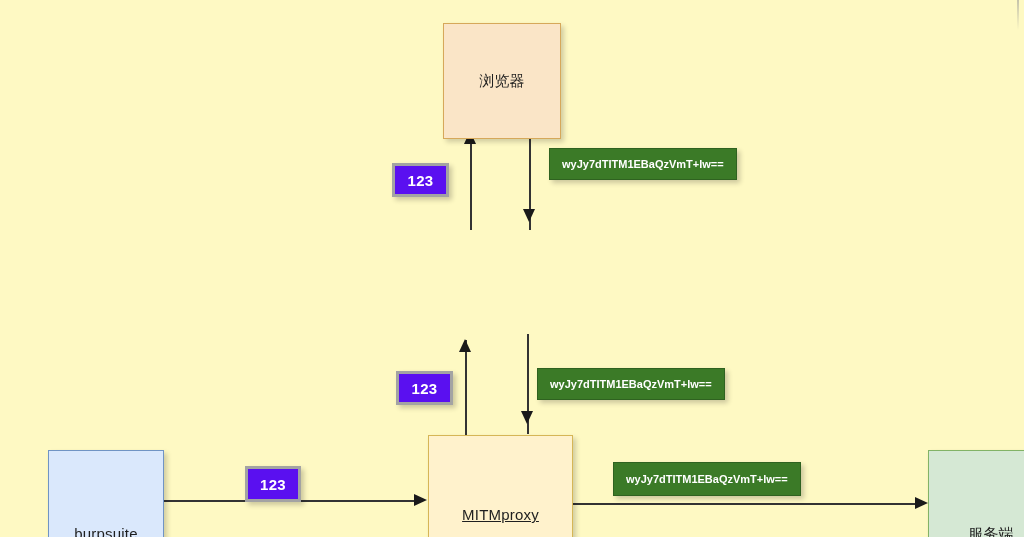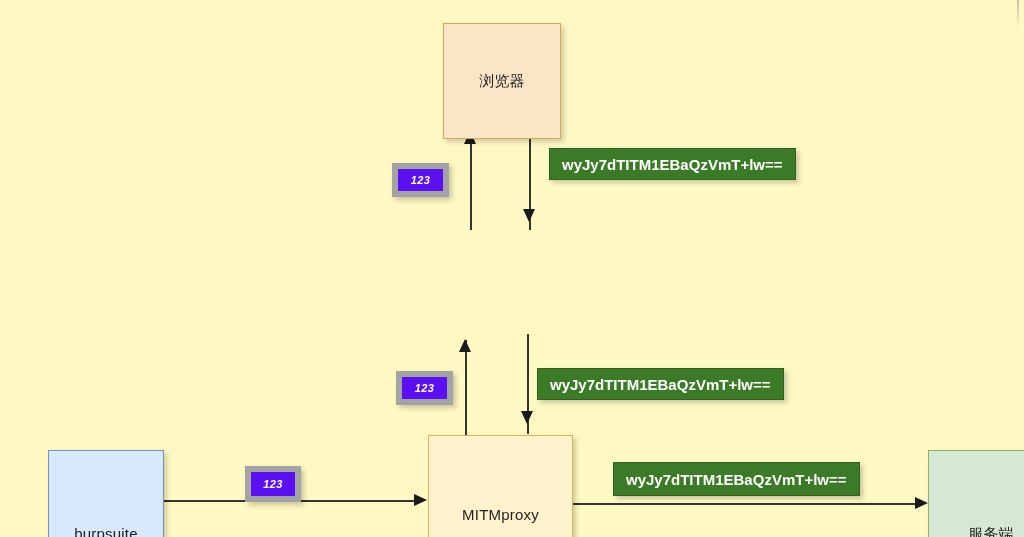--- a/index.html
+++ b/index.html
@@ -56,21 +56,21 @@
   }
 
   
   #node-browser  { left: 443px; top: 23px;  width: 118px; height: 116px; }
   #node-jsrpc    { left: 443px; top: 226px; width: 118px; height: 111px; }
   #node-mitm     { left: 428px; top: 435px; width: 145px; height: 130px; }
   #node-burp     { left: 48px;  top: 450px; width: 116px; height: 125px; }
   #node-server   { left: 928px; top: 450px; width: 126px; height: 125px; }
 
   
-  #node-mitm   .node-label { position: absolute; top: 70px; left: 0; right: 0; }
+  #node-mitm   .node-label { position: absolute; top: 70px; left: 0; right: 0; text-decoration: underline; }
   #node-burp   .node-label { position: absolute; top: 74px; left: 0; right: 0; }
   #node-server .node-label { position: absolute; top: 74px; left: 0; right: 0; }
 
   
   .edge {
     position: absolute;
     background: #333333;
   }
   .edge.v { width: 1.6px; }
   .edge.h { height: 1.6px; }
@@ -97,39 +97,38 @@
   }
 
   
   .badge-num {
     position: absolute;
     box-sizing: border-box;
     display: flex;
     align-items: center;
     justify-content: center;
     background: #5a10f0;
-    border: 6px solid #a3a3a3;
+    border: 3px solid #a3a3a3;
     color: #ffffff;
-    font-size: 11px;
+    font-size: 15px;
     font-weight: bold;
     letter-spacing: .3px;
     box-shadow: 3px 3px 5px rgba(0,0,0,0.20);
-    font-style: italic;
   }
 
   .badge-token {
     position: absolute;
     box-sizing: border-box;
     display: flex;
     align-items: center;
     justify-content: center;
     background: #3b7a27;
     border: 1px solid #2f6220;
     color: #ffffff;
-    font-size: 15px;
+    font-size: 11px;
     font-weight: bold;
     white-space: nowrap;
     padding: 0 12px;
     box-shadow: 3px 3px 5px rgba(0,0,0,0.20);
   }
 
   
   #badge-browser-jsrpc { left: 392px; top: 163px; width: 57px; height: 34px; }
   #badge-jsrpc-mitm    { left: 396px; top: 371px; width: 57px; height: 34px; }
   #badge-burp-mitm     { left: 245px; top: 466px; width: 56px; height: 36px; }

